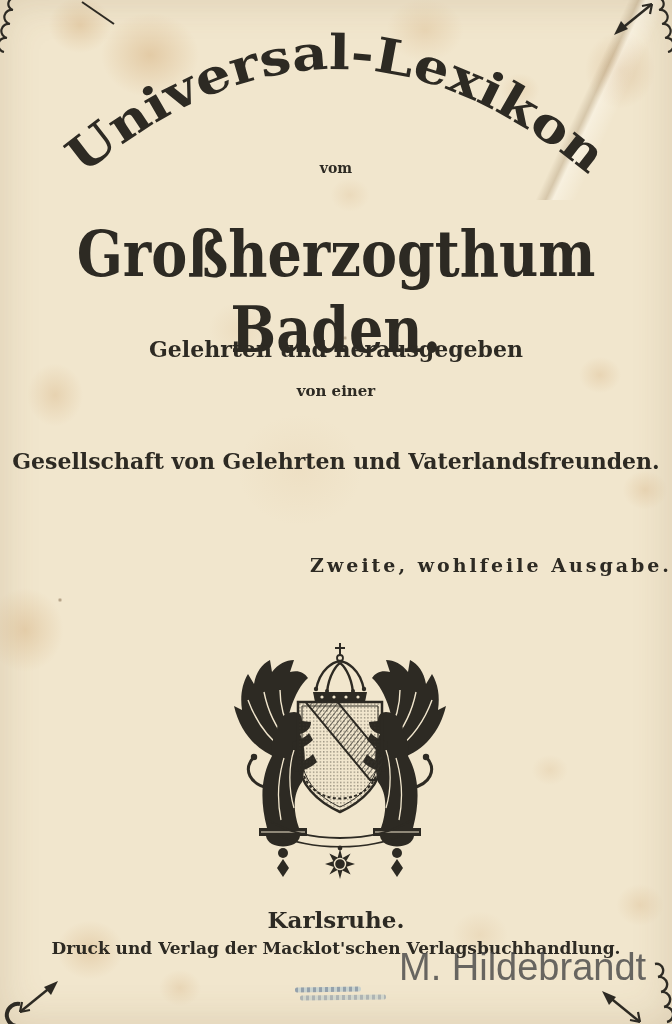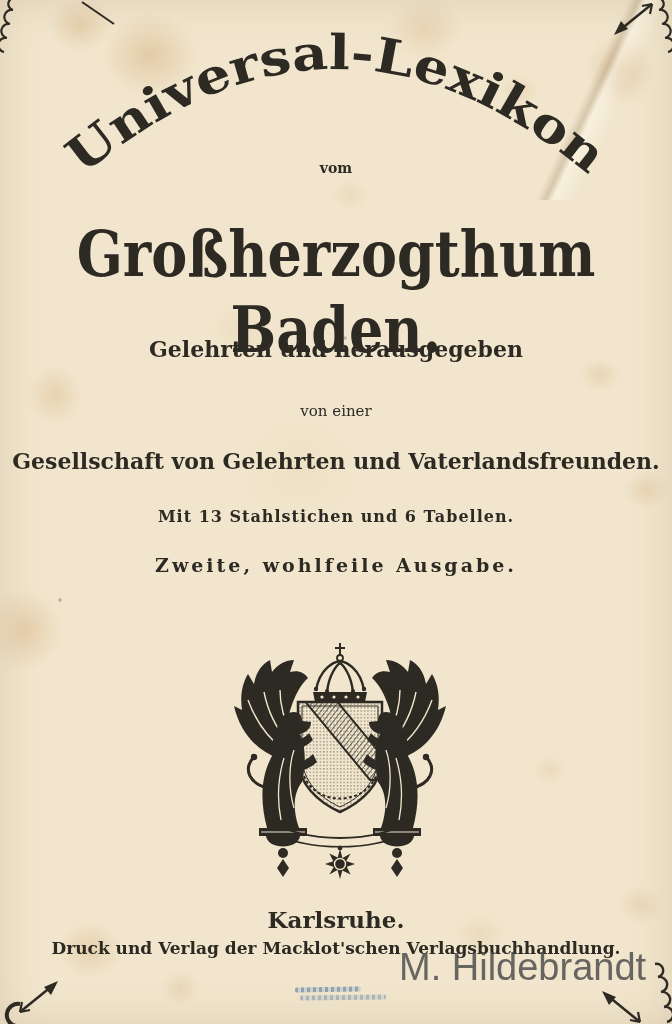--- a/index.html
+++ b/index.html
@@ -39,24 +39,24 @@
   .crease{
     position:absolute;top:0;right:0;width:160px;height:200px;z-index:1;pointer-events:none;
     background:
       linear-gradient(115deg, transparent 46%, rgba(120,90,50,.22) 50%, rgba(255,252,243,.45) 53%, transparent 62%);
   }
   .txt{position:absolute;left:0;width:100%;text-align:center;}
   .arch-svg{position:absolute;top:0;left:0;z-index:2;}
   .vom        {top:160px;font-size:14px;font-weight:bold;z-index:2;}
   .main-title {top:216px;font-size:54px;font-weight:bold;transform:scaleY(1.18);transform-origin:top;z-index:2;}
   .edited     {top:336px;font-size:22px;font-weight:bold;z-index:2;}
-  .byline     {top:402px;font-size:15px;font-weight:normal;z-index:2;}
+  .byline     {top:382px;font-size:15px;font-weight:bold;z-index:2;}
   .society    {top:448px;font-size:22px;font-weight:bold;z-index:2;text-align:center;}
   .plates     {top:507px;font-size:16px;font-weight:bold;letter-spacing:1px;z-index:2;}
-  .edition    {top:554px;font-size:19px;font-weight:bold;letter-spacing:3px;z-index:2;}
+  .edition    {top:554px;font-size:19px;font-weight:bold;letter-spacing:3px;z-index:2;text-align:right;}
   .city       {top:906px;font-size:23px;font-weight:bold;z-index:2;}
   .publisher  {top:938px;font-size:17px;font-weight:bold;z-index:2;}
   .year       {top:962px;font-size:27px;font-weight:bold;letter-spacing:1px;z-index:2;}
   .emblem-wrap{position:absolute;left:210px;top:638px;width:260px;height:250px;z-index:2;}
   .blue-mark{
     position:absolute;z-index:3;border-radius:2px;
     background:repeating-linear-gradient(90deg, rgba(45,85,135,.55) 0 3px, rgba(125,175,210,.40) 3px 6px);
   }
   .blue-mark.m1{left:295px;top:987px;width:66px;height:5px;transform:rotate(-1deg);opacity:.85;}
   .blue-mark.m2{left:300px;top:995px;width:86px;height:5px;transform:rotate(-.6deg);opacity:.6;}
@@ -121,21 +121,20 @@
     <text font-family="DejaVu Serif, serif" font-weight="bold" font-size="48" fill="#2d2a23" text-anchor="middle">
       <textPath href="#archPath" xlink:href="#archPath" startOffset="50%" textLength="560" lengthAdjust="spacingAndGlyphs">Universal-Lexikon</textPath>
     </text>
   </svg>
 
   <div class="txt vom">vom</div>
   <div class="txt main-title">Großherzogthum Baden.</div>
   <div class="txt edited">Gelehrten und herausgegeben</div>
   <div class="txt byline">von einer</div>
   <div class="txt society">Gesellschaft von Gelehrten und Vaterlandsfreunden.</div>
-  <div class="txt plates">Mit 13 Stahlstichen und 6 Tabellen.</div>
   <div class="txt edition">Zweite, wohlfeile Ausgabe.</div>
 
   <div class="emblem-wrap">
     <svg width="260" height="250" viewBox="0 0 260 250">
       <defs>
         <pattern id="dotp" width="3.4" height="3.4" patternUnits="userSpaceOnUse">
           <circle cx="1.6" cy="1.6" r="0.6" fill="#3a352c"></circle>
         </pattern>
         <pattern id="hatchp" width="4" height="4" patternUnits="userSpaceOnUse" patternTransform="rotate(38)">
           <line x1="0" y1="0" x2="0" y2="4" stroke="#33302a" stroke-width="1.4"></line>

